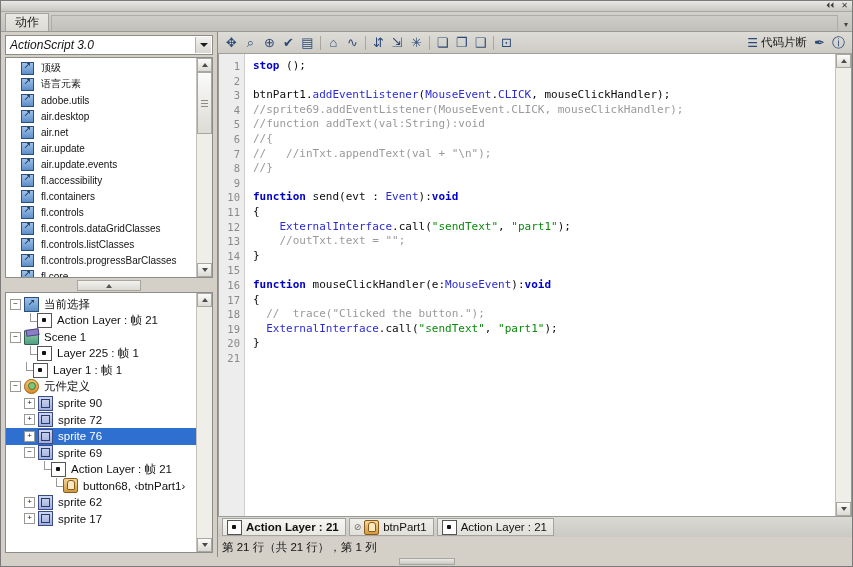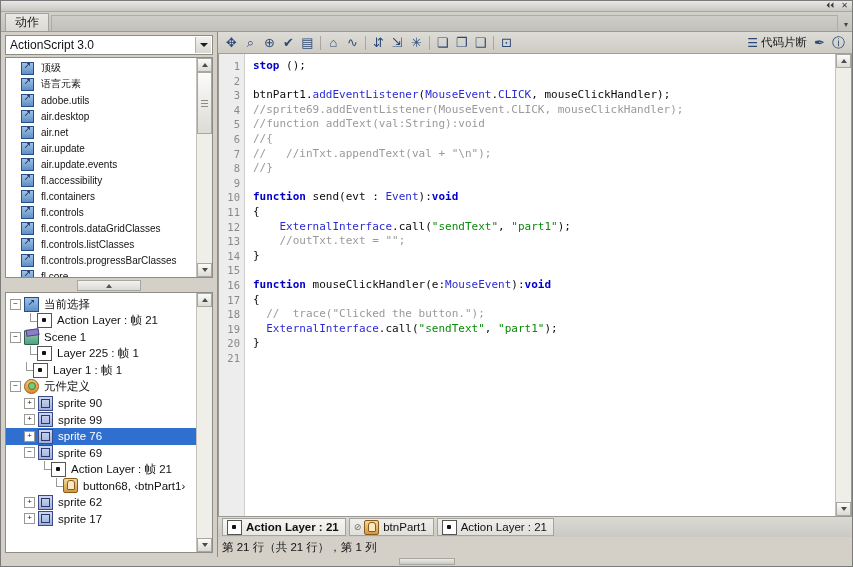--- a/index.html
+++ b/index.html
@@ -54,21 +54,21 @@
     width:216px;flex:none;display:flex;flex-direction:column;
     background:#d4d0c8;
     border-right:1px solid #8c8c87;
   }
   .combowrap{
     padding:3px 4px 2px 4px;flex:none;
   }
   .combo{
     height:18px;background:#fff;border:1px solid #8d8d88;
     display:flex;align-items:center;position:relative;
-    font-size:12px;padding-left:4px;color:#111;
+    font-size:12px;padding-left:4px;color:#111;font-style:italic;
   }
   .combo .arrowbox{
     position:absolute;right:1px;top:1px;bottom:1px;width:15px;
     background:linear-gradient(180deg,#f2f1ee 0%,#d9d7d1 100%);
     border-left:1px solid #b3b1ac;
     display:flex;align-items:center;justify-content:center;
   }
   .caretdown{
     width:0;height:0;border-left:4px solid transparent;border-right:4px solid transparent;
     border-top:4px solid #1c1c1c;
@@ -361,21 +361,21 @@
               <span>元件定义</span>
             </div>
             <div class="trow" style="padding-left: 18px;">
               <span class="texp">+</span>
               <span class="ticon ic-sprite"></span>
               <span>sprite 90</span>
             </div>
             <div class="trow" style="padding-left: 18px;">
               <span class="texp">+</span>
               <span class="ticon ic-sprite"></span>
-              <span>sprite 99</span>
+              <span>sprite 72</span>
             </div>
             <div class="trow sel" style="padding-left: 18px;">
               <span class="texp">+</span>
               <span class="ticon ic-sprite"></span>
               <span>sprite 76</span>
             </div>
             <div class="trow" style="padding-left: 18px;">
               <span class="texp">−</span>
               <span class="ticon ic-sprite"></span>
               <span>sprite 69</span>

